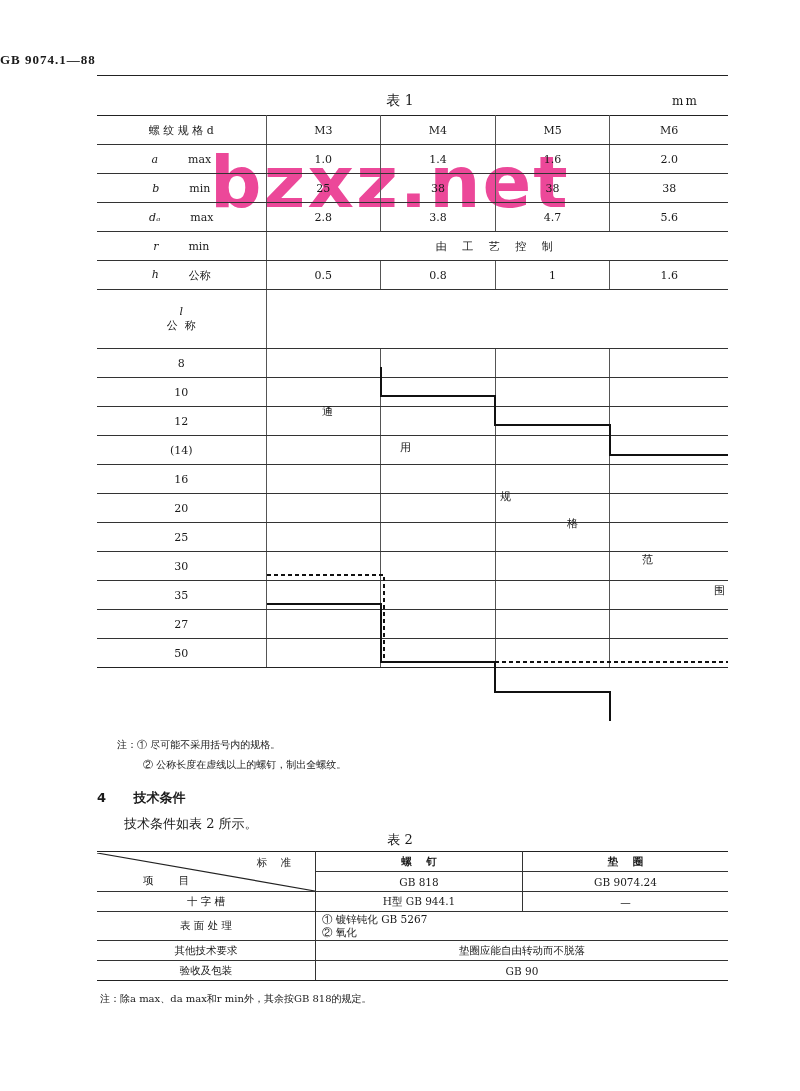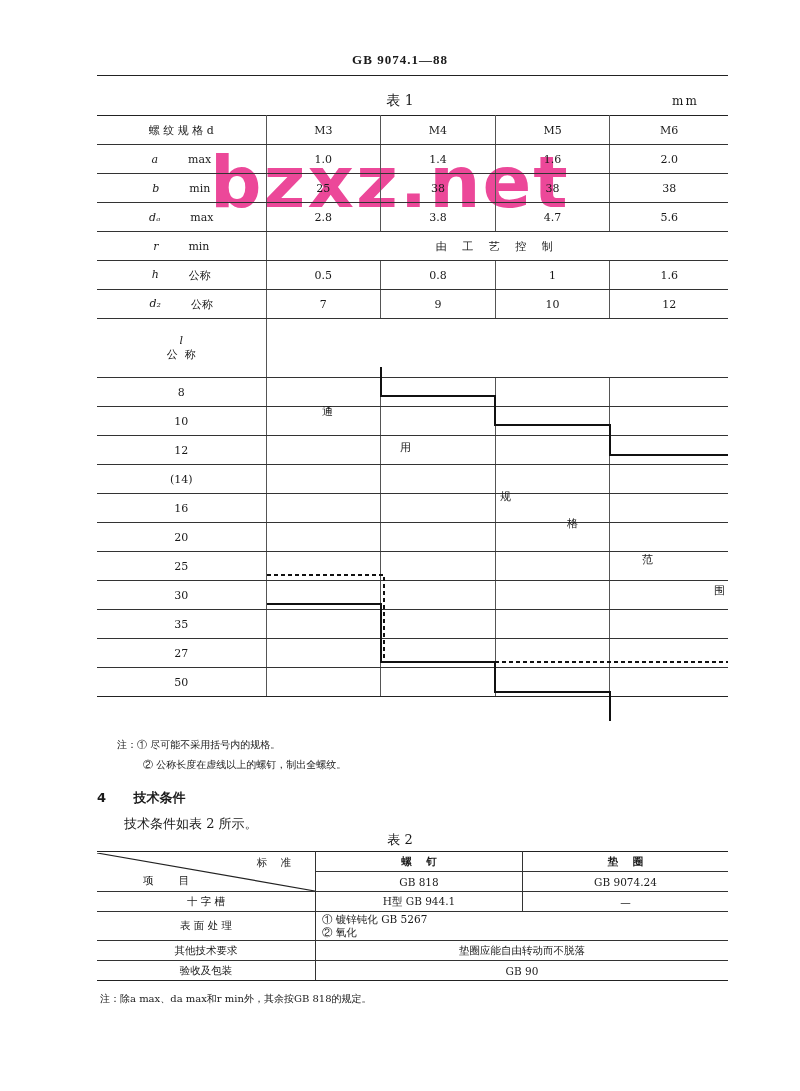--- a/index.html
+++ b/index.html
@@ -1,18 +1,18 @@
 <!DOCTYPE html>
 <html><head>
 <meta charset="utf-8">
 <style>
   html,body{margin:0;padding:0;background:#fff;}
   body{width:800px;height:1091px;position:relative;overflow:hidden;font-family:"DejaVu Serif","Liberation Serif",serif;color:#1a1a1a;}
   .abs{position:absolute;}
-  .header-code{left:0;width:800px;top:52px;text-align:center;font-size:13px;font-weight:bold;letter-spacing:1px;font-family:"Liberation Serif",serif;}
+  .header-code{left:0;width:800px;top:52px;text-align:left;font-size:13px;font-weight:bold;letter-spacing:1px;font-family:"Liberation Serif",serif;}
   .rule{left:97px;width:631px;top:75px;height:0;border-top:1.6px solid #222;}
   .t1-title{left:0;width:800px;top:92px;text-align:center;font-size:14px;}
   .unit{left:672px;top:94px;font-size:12px;letter-spacing:2px;}
   .watermark{left:210px;top:140px;font-size:72px;font-weight:bold;color:#ec4899;font-family:"DejaVu Sans",sans-serif;letter-spacing:2px;z-index:0;}
   table{border-collapse:collapse;position:absolute;z-index:1;}
   #t1{left:97px;top:115px;width:631px;}
   #t1 td{border-top:1px solid #333;border-bottom:1px solid #333;border-left:1px solid #555;border-right:1px solid #555;height:28px;padding:0;font-size:11px;text-align:center;vertical-align:middle;background:transparent;}
   #t1 td:first-child{border-left:none;}
   #t1 td:last-child{border-right:none;}
   #t1 tr:first-child td{border-top:1.6px solid #222;}
@@ -109,32 +109,20 @@
           <div class="lab">
             <span class="sym">h</span>
             <span>公称</span>
           </div>
         </td>
     <td>0.5</td>
     <td>0.8</td>
     <td>1</td>
     <td>1.6</td>
   </tr>
-  <tr>
-    <td>
-          <div class="lab">
-            <span class="sym">d₂</span>
-            <span>公称</span>
-          </div>
-        </td>
-    <td>7</td>
-    <td>9</td>
-    <td>10</td>
-    <td>12</td>
-  </tr>
   <tr class="tall">
     <td class="tallhead">
       <div style="font-style:italic;">l</div>
       <div style="white-space:pre;">公  称</div>
     </td>
     <td colspan="4" style="border-left:1.6px solid #222;"></td>
   </tr>
   <tr>
         <td>8</td>
         <td></td>

